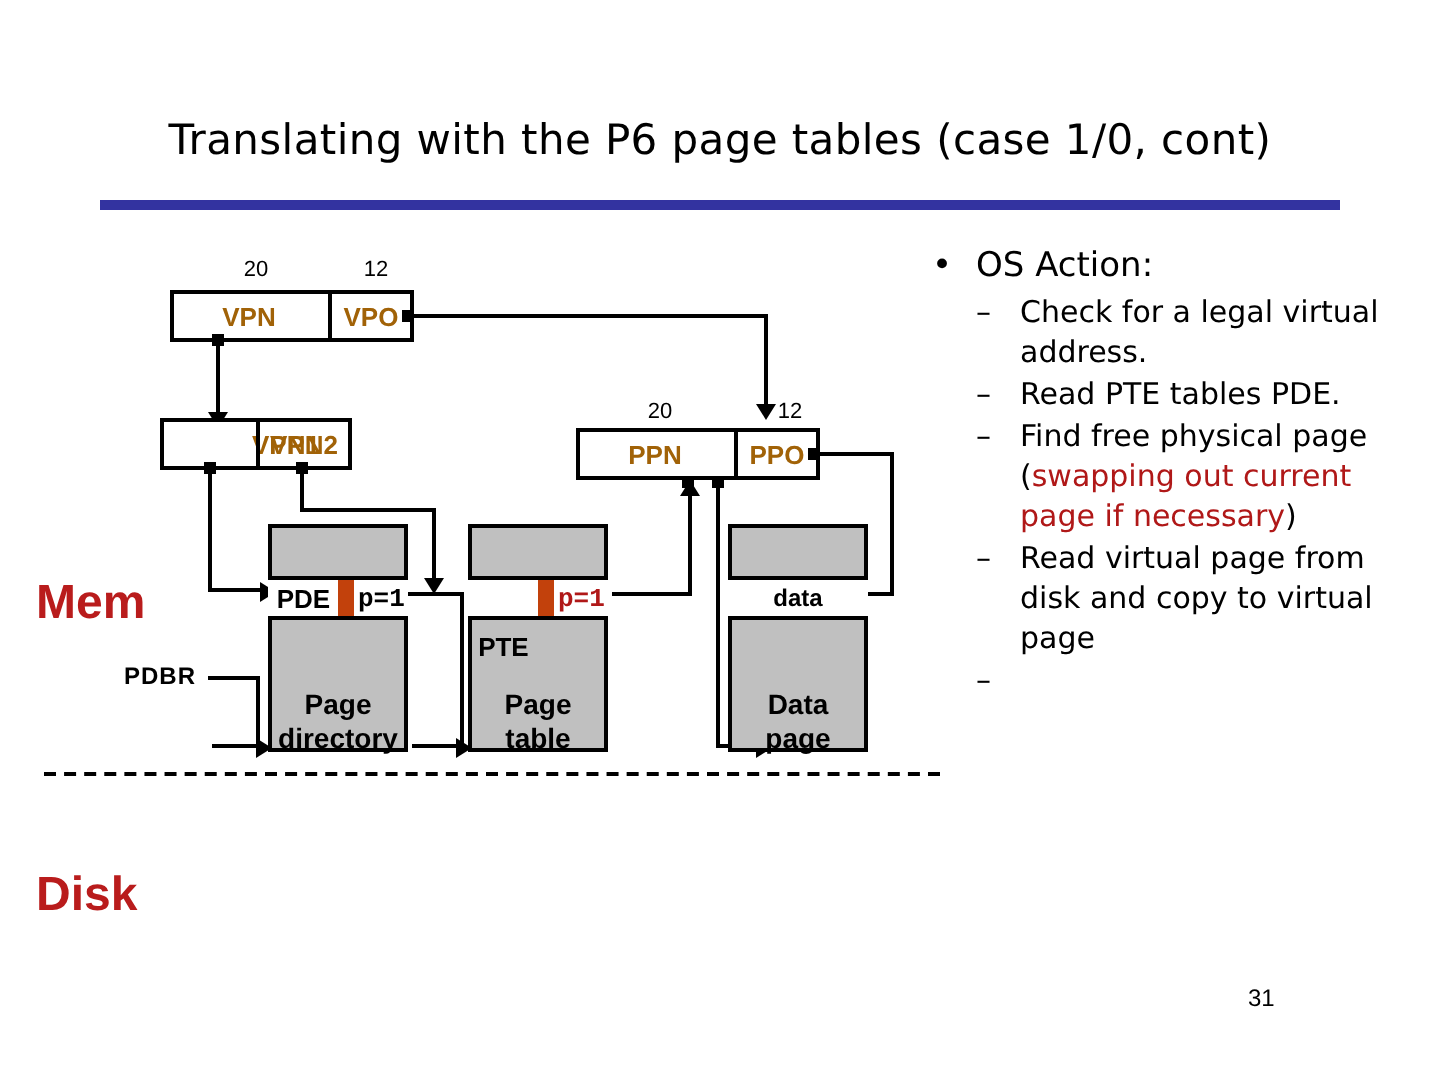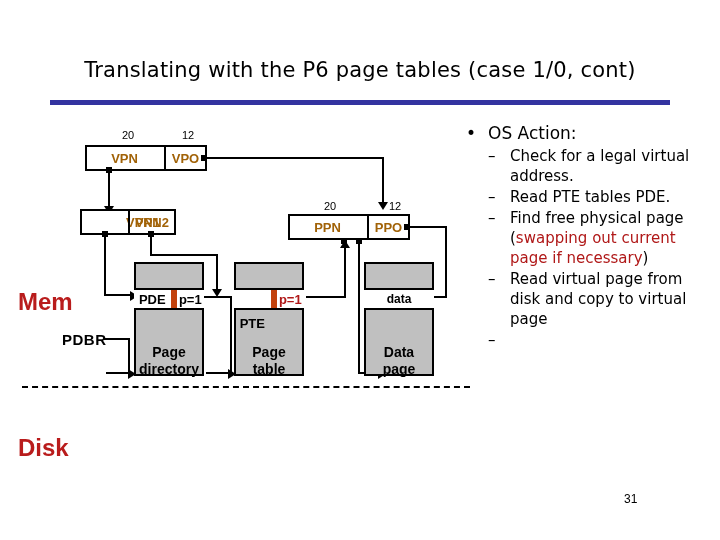--- a/index.html
+++ b/index.html
@@ -110,21 +110,21 @@
     font-weight: bold;
     font-size: 13px;
     white-space: nowrap;
   }
   .entry .seg {
     display: flex;
     align-items: center;
     justify-content: center;
     height: 100%;
   }
-  .entry .seg.divide { border-left: 6px solid #c2410c; }
+  .entry .seg.divide { border-left: 8px solid #c2410c; font-family: Liberation Mono, monospace; }
   .red { color: #b01818; }
 
   .caption {
     position: absolute;
     text-align: center;
     font-family: "Liberation Sans", sans-serif;
     font-weight: bold;
     font-size: 14px;
     line-height: 17px;
     color: #000;
@@ -135,21 +135,21 @@
     position: absolute;
     font-family: "Liberation Sans", sans-serif;
     font-weight: bold;
     font-size: 24px;
     color: #b91c1c;
   }
   #pdbr-label {
     position: absolute;
     font-family: "Liberation Sans", sans-serif;
     font-weight: bold;
-    font-size: 15px;
+    font-size: 12px;
     color: #000;
     letter-spacing: 0.5px;
   }
 
   #divider-dashed {
     position: absolute;
     left: 22px;
     top: 386px;
     width: 448px;
     border-top: 2px dashed #000;

